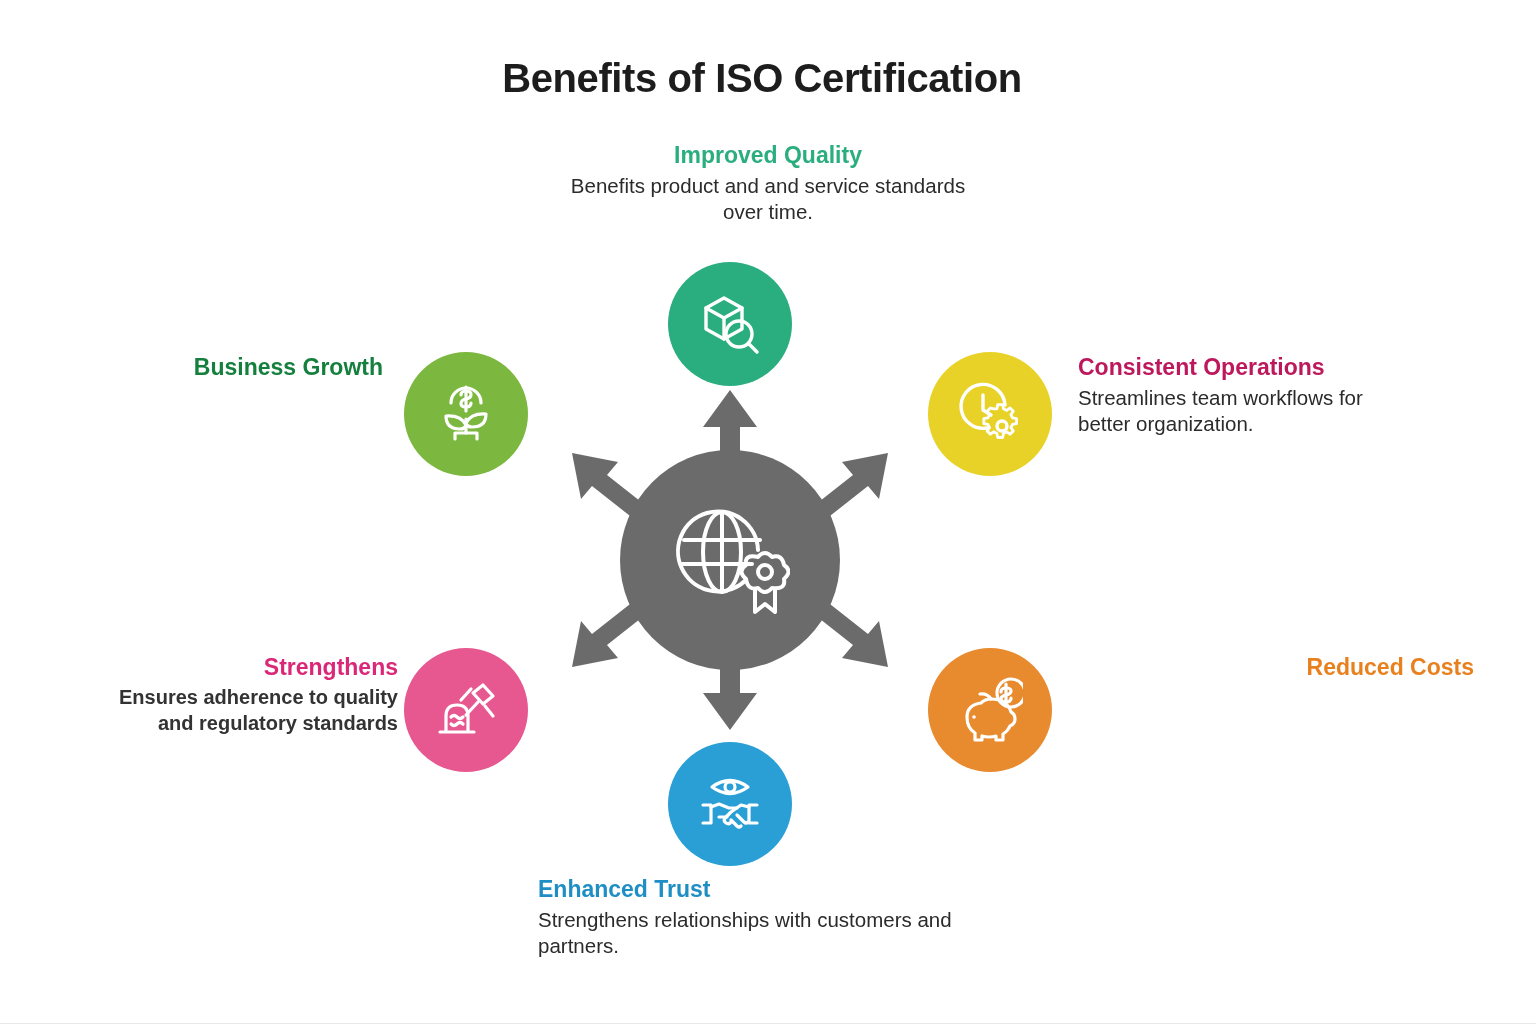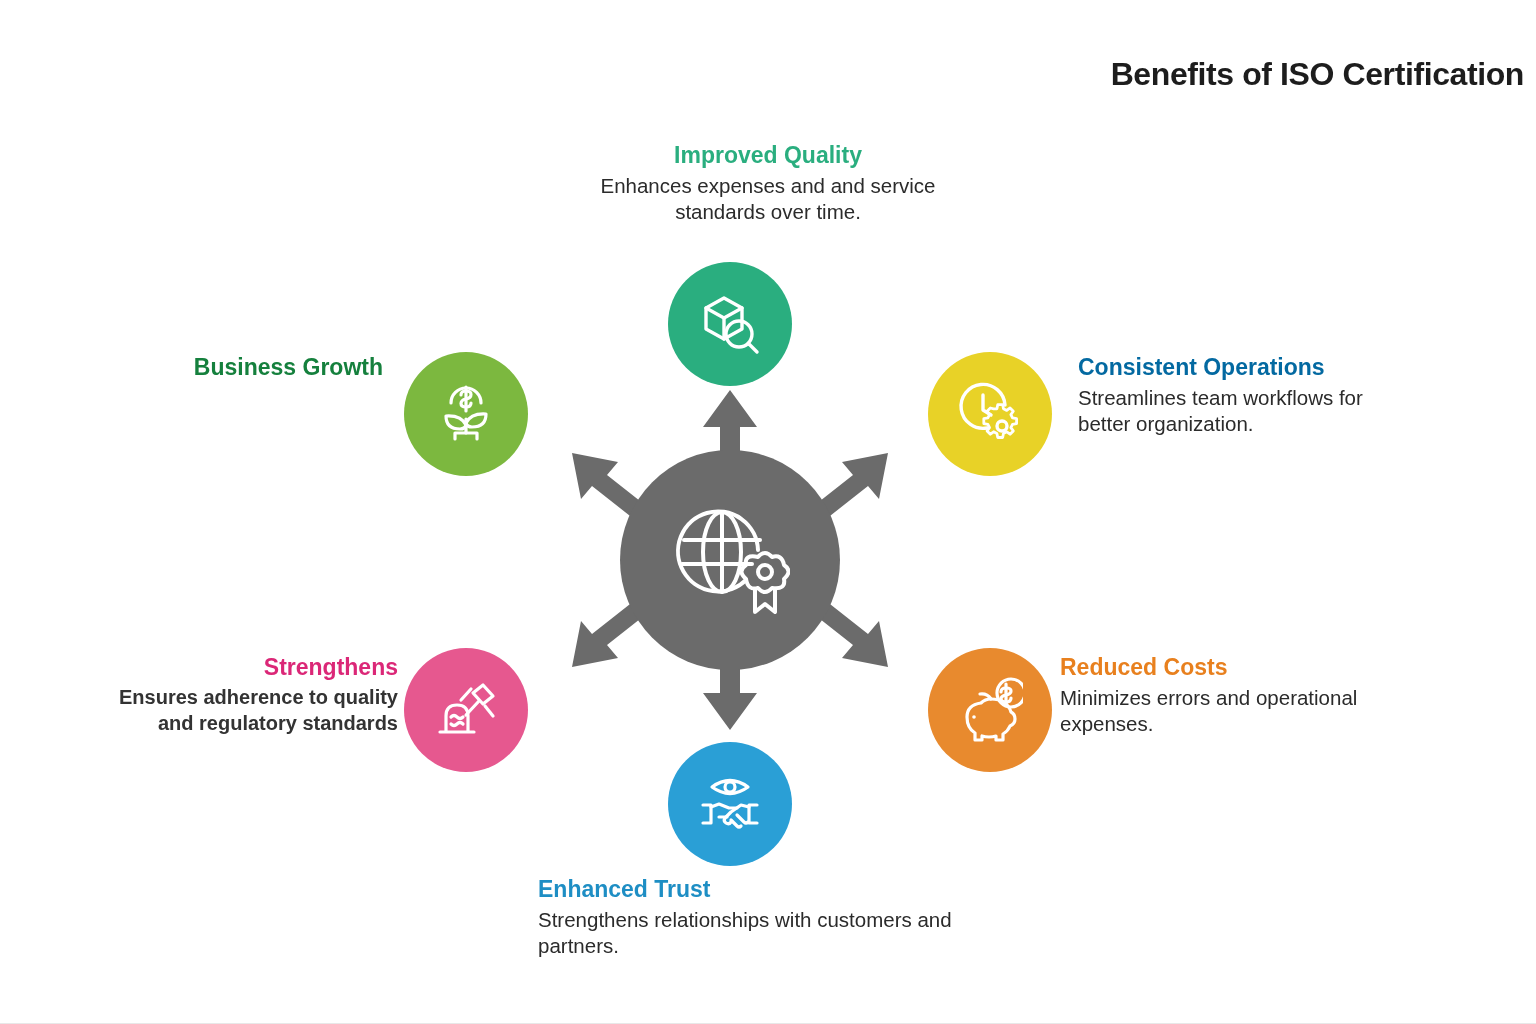--- a/index.html
+++ b/index.html
@@ -19,22 +19,22 @@
     background: #ffffff;
     border-bottom: 1px solid #e8e8e8;
   }
 
   
   .page-title {
     position: absolute;
     top: 56px;
     left: 0;
     width: 1524px;
-    text-align: right;
-    font-size: 32px;
+    text-align: center;
+    font-size: 40px;
     font-weight: bold;
     color: #1d1d1d;
     letter-spacing: -0.4px;
   }
 
   
   #stage {
     position: absolute;
     left: 0;
     top: 0;
@@ -100,21 +100,21 @@
     line-height: 1.27;
   }
 
   
   .l-top { left: 568px; top: 142px; width: 400px; text-align: center; }
 
   
   .l-tr { left: 1078px; top: 354px; width: 340px; text-align: left; }
 
   
-  .l-br { left: 1060px; top: 654px; width: 340px; text-align: left; }
+  .l-br { left: 1134px; top: 654px; width: 340px; text-align: right; }
 
   
   .l-bottom { left: 538px; top: 876px; width: 460px; }
 
   
   .l-bl { left: 118px; top: 654px; width: 280px; text-align: right; }
   .l-bl .body { font-weight: bold; color: #333333; font-size: 20px; }
 
   
   .l-tl { left: 98px; top: 354px; width: 285px; text-align: right; }
@@ -238,31 +238,30 @@
           <line x1="33" y1="38" x2="33" y2="52"></line>
           <path d="M33 44 q-5 -10 -20 -9 q0 13 14 13 q5 0 6 -4"></path>
           <path d="M33 42 q5 -10 20 -9 q0 13 -14 13 q-5 0 -6 -4"></path>
           <path d="M22 58 l0 -6 l22 0 l0 6"></path>
         </g>
       </svg>
     </div>
 
     <div class="label l-top">
       <div class="head" style="color:#2aae7f">Improved Quality</div>
-      <div class="body">Enhances expenses and and service standards over time.</div>
+      <div class="body">Benefits product and and service standards over time.</div>
     </div>
 
     <div class="label l-tr">
-      <div class="head" style="color:#0369a1">Consistent Operations</div>
+      <div class="head" style="color:#be185d">Consistent Operations</div>
       <div class="body">Streamlines team workflows for better organization.</div>
     </div>
 
     <div class="label l-br">
       <div class="head" style="color:#e8801e">Reduced Costs</div>
-      <div class="body">Minimizes errors and operational expenses.</div>
     </div>
 
     <div class="label l-bottom">
       <div class="head" style="color:#1e8ec4">Enhanced Trust</div>
       <div class="body">Strengthens relationships with customers and partners.</div>
     </div>
 
     <div class="label l-bl">
       <div class="head" style="color:#db2777">Strengthens</div>
       <div class="body">Ensures adherence to quality and regulatory standards</div>

